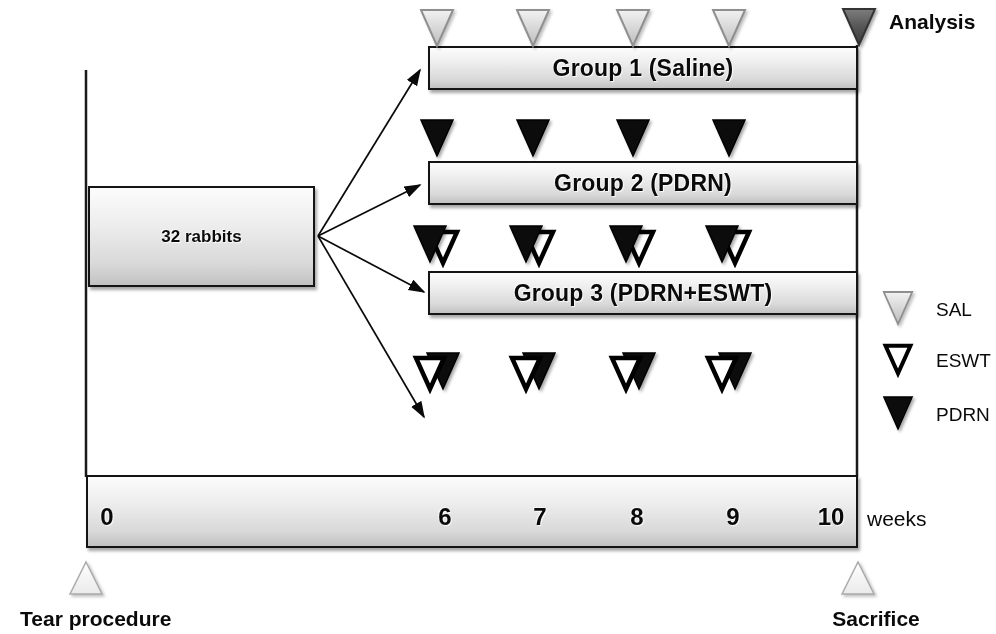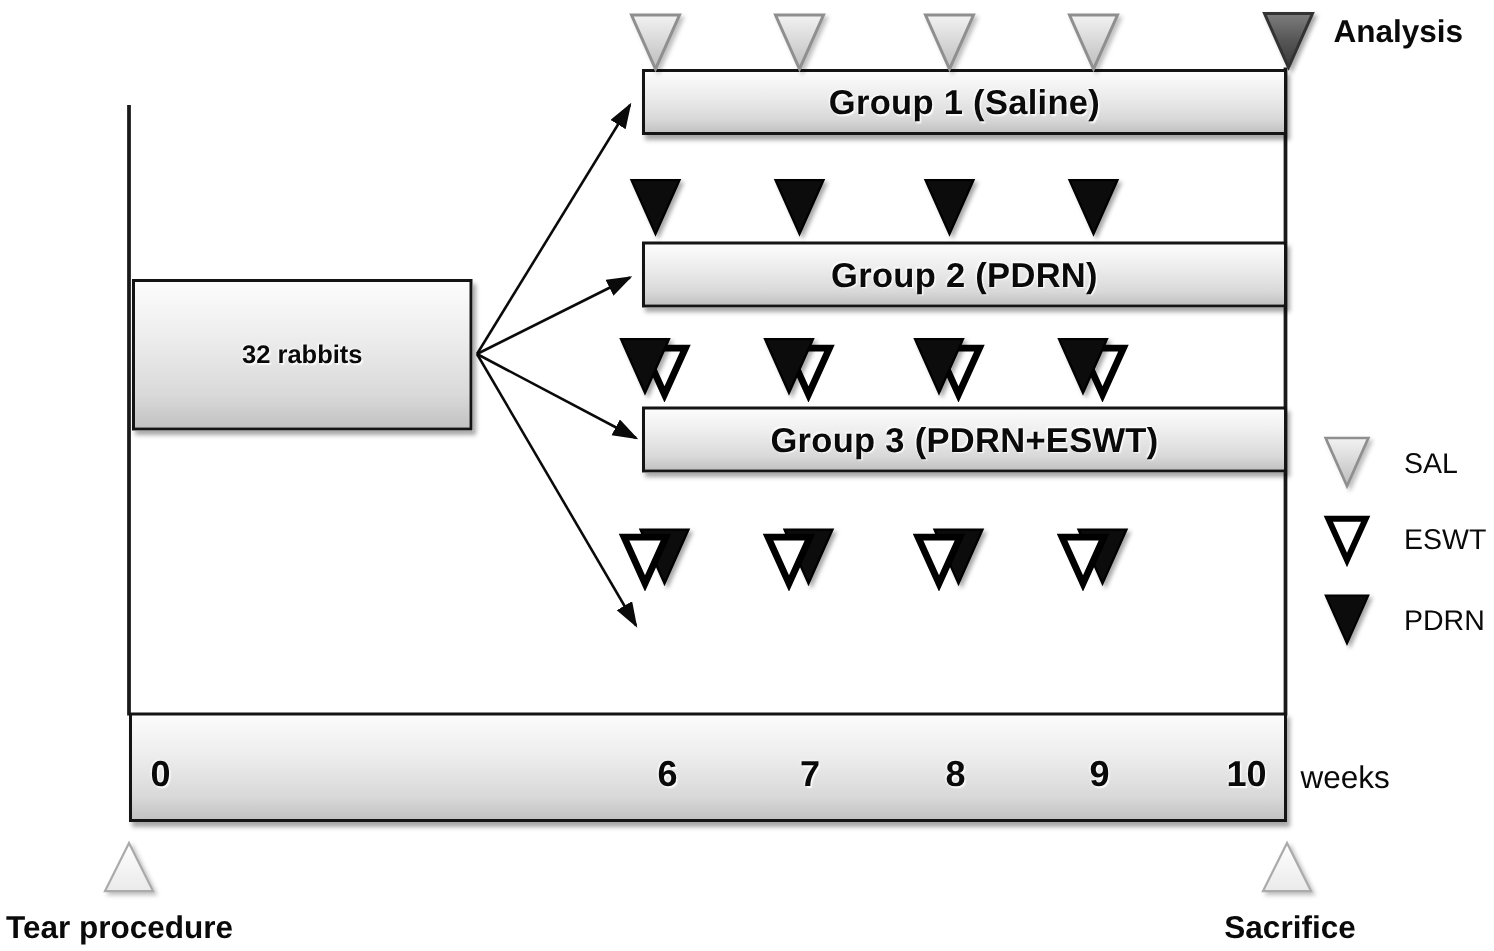--- a/index.html
+++ b/index.html
@@ -20,21 +20,21 @@
   .group-box { left:428px; width:426px; height:40px; font-size:23px; letter-spacing:.2px; }
   .g1 { top:46px; } .g2 { top:161px; } .g3 { top:271px; } .g4 { top:397px; }
   .timeline-bar { left:86px; top:475px; width:768px; height:69px; justify-content:flex-start; }
   .tick {
     position:absolute; top:504px; font-weight:bold; font-size:24px;
     transform:translateX(-50%); line-height:26px;
   }
   .weeks-label { position:absolute; left:867px; top:507px; font-weight:normal; font-size:21px; }
   .analysis-label { position:absolute; left:889px; top:10px; font-weight:bold; font-size:21px; }
   .legend-label { position:absolute; left:936px; font-weight:normal; font-size:19px; }
-  .event-label { position:absolute; top:607px; font-weight:bold; font-size:21px; }
+  .event-label { position:absolute; top:607px; font-weight:bold; font-size:21px;margin-left:16px; }
   .tear-label { left:4px; }
   .sacrifice-label { left:860px; transform:translateX(-50%); }
   .marker { position:absolute; overflow:visible; }
   .shadow-dark { filter:drop-shadow(2px 2px 1.5px rgba(0,0,0,.35)); }
   .shadow-soft { filter:drop-shadow(2px 2px 1.5px rgba(0,0,0,.25)); }
 </style>
 </head>
 <body>
 
 <div class="canvas">

